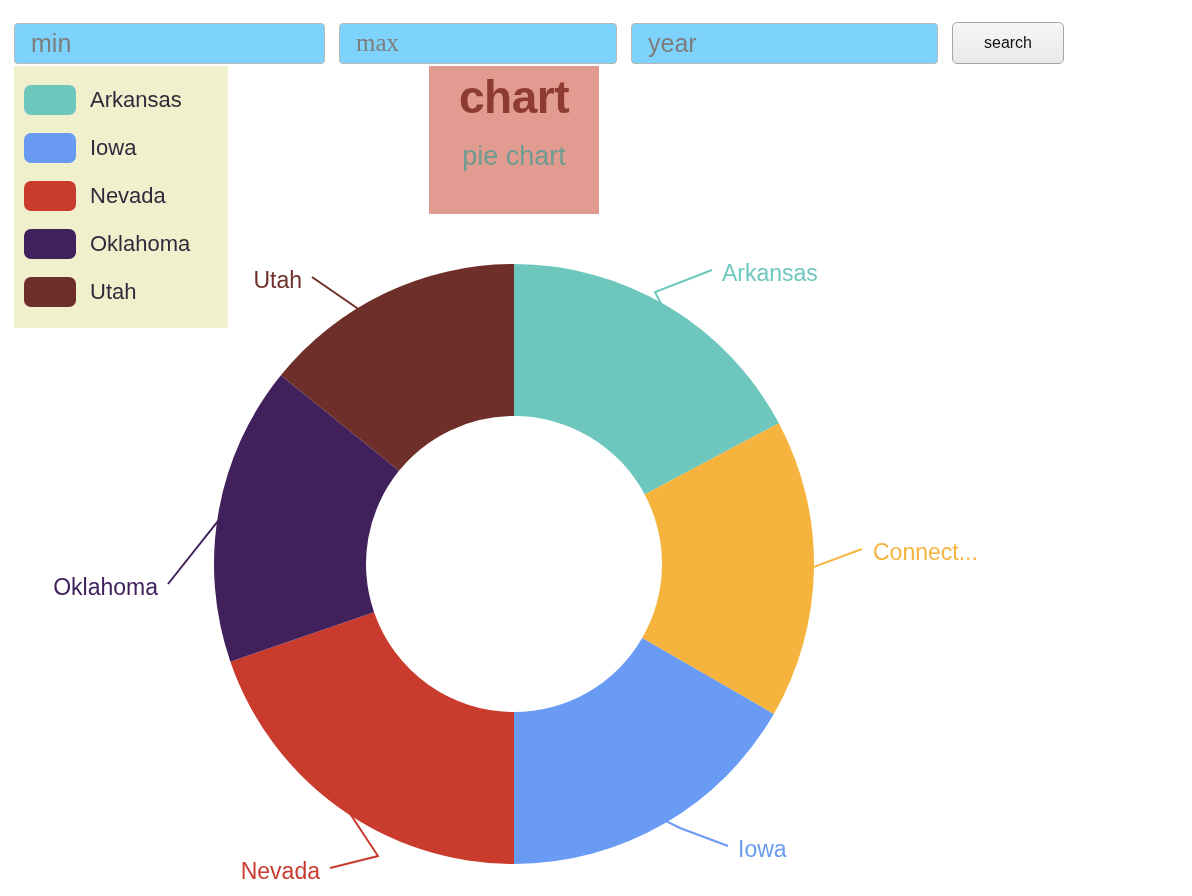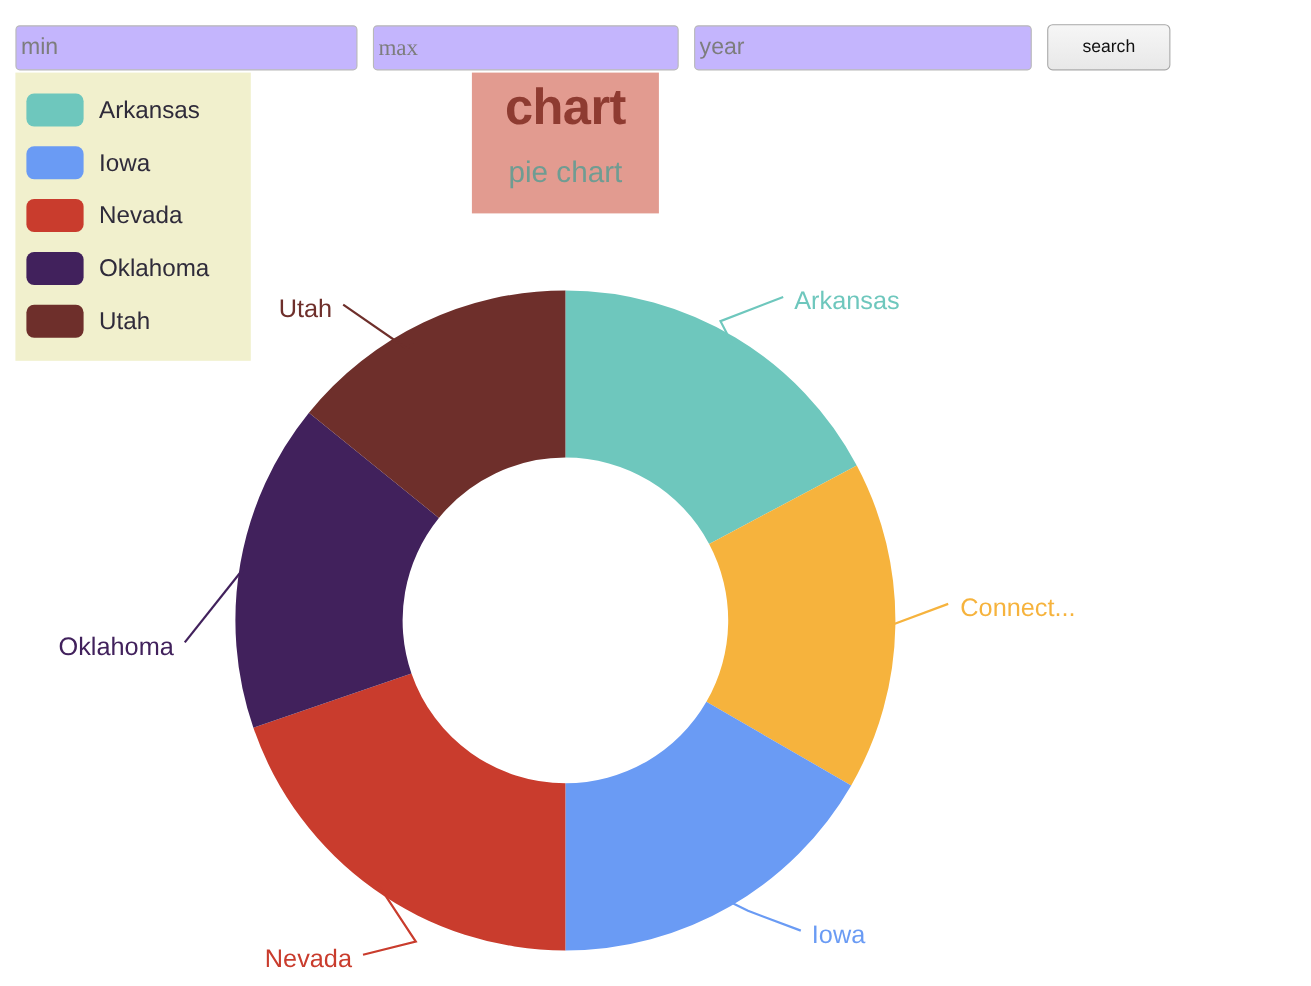--- a/index.html
+++ b/index.html
@@ -19,25 +19,25 @@
     display:flex;
     align-items:center;
     padding:22px 14px 0 14px;
     box-sizing:border-box;
     gap:14px;
   }
   .field{
     height:41px;
     border:1px solid #b8b8b8;
     border-radius:4px;
-    background:#c4b5fd;
+    background:#7dd3fc;
     font-family:"Liberation Sans", sans-serif;
-    font-size:21px;
+    font-size:25px;
     color:#222;
-    padding:0 4px;
+    padding:0 16px;
     box-sizing:border-box;
     outline:none;
   }
   .field::placeholder{color:#7d7d7d;opacity:1;}
   #min-input{width:311px;}
   #max-input{width:278px;font-family:Liberation Serif, serif;}
   #year-input{width:307px;}
   #search-button{
     height:42px;
     min-width:112px;
@@ -78,21 +78,21 @@
     font-size:22px;
     color:#2f2b3a;
     font-family:"Liberation Sans", sans-serif;
     white-space:nowrap;
   }
 
   
   #title-card{
     position:absolute;
     left:429px;top:66px;
-    width:170px;height:128px;
+    width:170px;height:148px;
     background:#e29b90;
     display:flex;
     flex-direction:column;
     align-items:center;
     justify-content:flex-start;
     padding-top:4px;
     box-sizing:border-box;
     z-index:4;
   }
   #chart-title{

